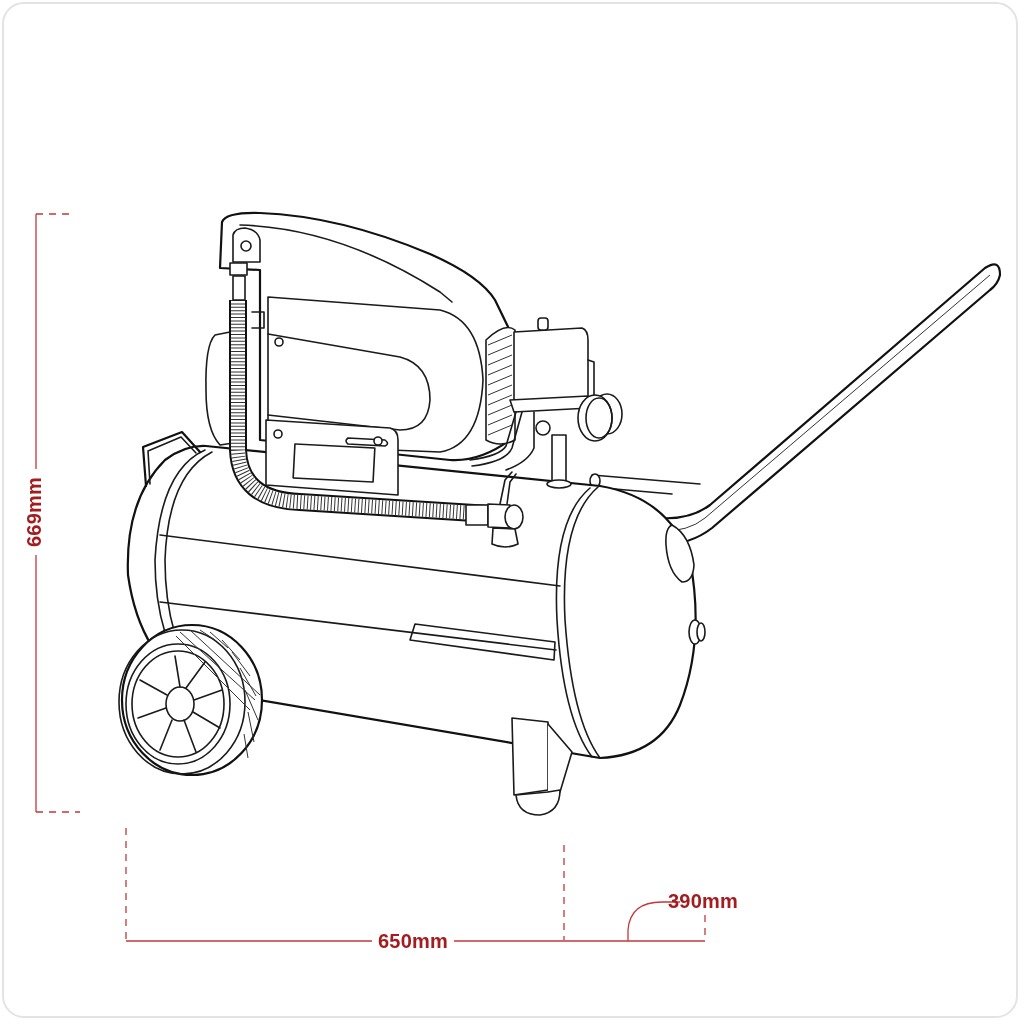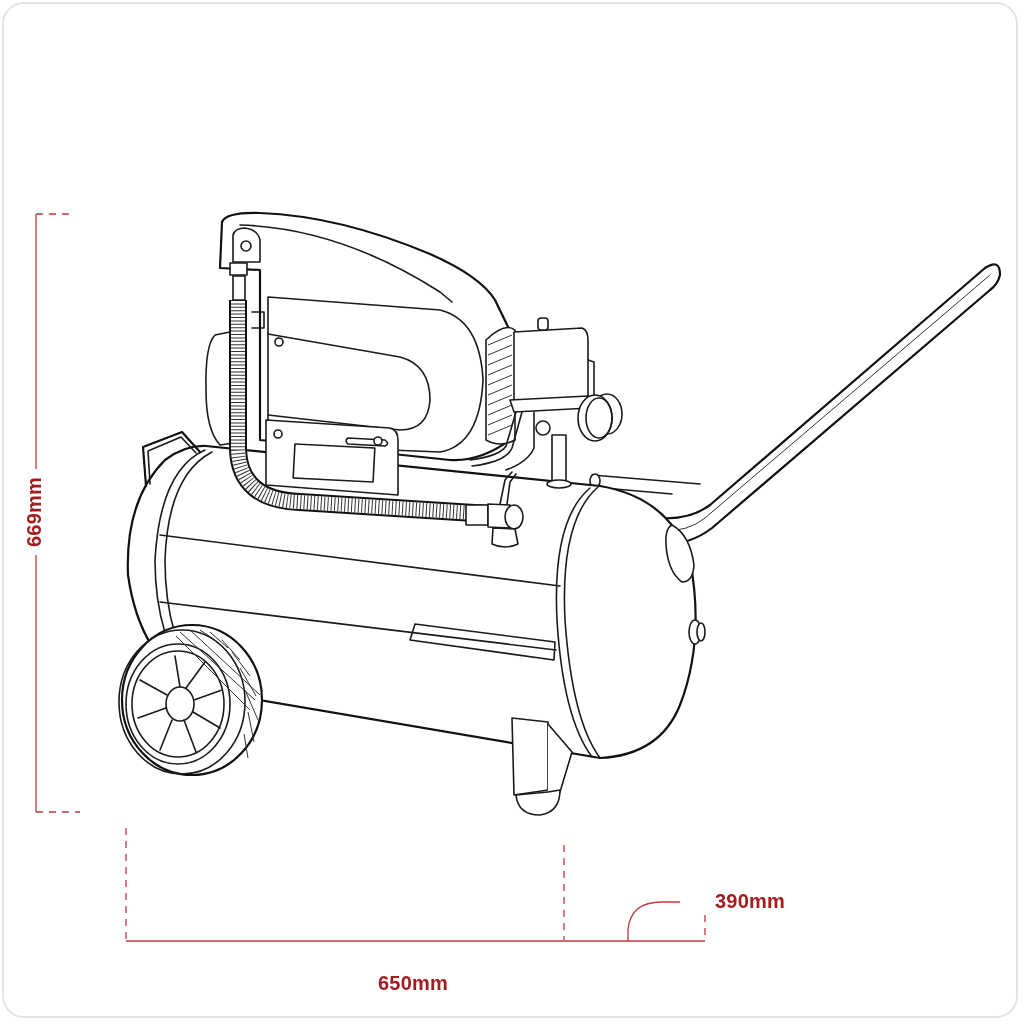--- a/index.html
+++ b/index.html
@@ -14,22 +14,22 @@
   .lnt { fill: none; stroke: #333; stroke-width: 1; }
   .fillw { fill: #fff; }
   .dim { fill: none; stroke: #c0393b; stroke-width: 1.3; }
   .dimd { fill: none; stroke: #c0393b; stroke-width: 1.3; stroke-dasharray: 7 6; }
   .label {
     position: absolute; color: #a31c1f; font-weight: bold; font-size: 20px;
     font-family: "Liberation Sans", sans-serif; letter-spacing: 0.2px; line-height: 1; white-space: nowrap;
     background: #fff;
   }
   .label-height { left: 18px; top: 512px; transform: translate(-50%, -50%) rotate(-90deg); transform-origin: center; left: 34px; padding: 0 8px; }
-  .label-width { left: 372px; top: 973px; padding: 0 6px; }
-  .label-depth { left: 715px; top: 891px; background: transparent; }
+  .label-width { left: 372px; top: 931px; padding: 0 6px; }
+  .label-depth { left: 668px; top: 891px; background: transparent; }
 </style>
 </head>
 <body>
 
 <div class="frame"></div>
 
 <svg class="drawing" viewBox="0 0 1024 1024">
 
   <g>
     <line class="dimd" x1="36" y1="214" x2="74" y2="214"></line>

